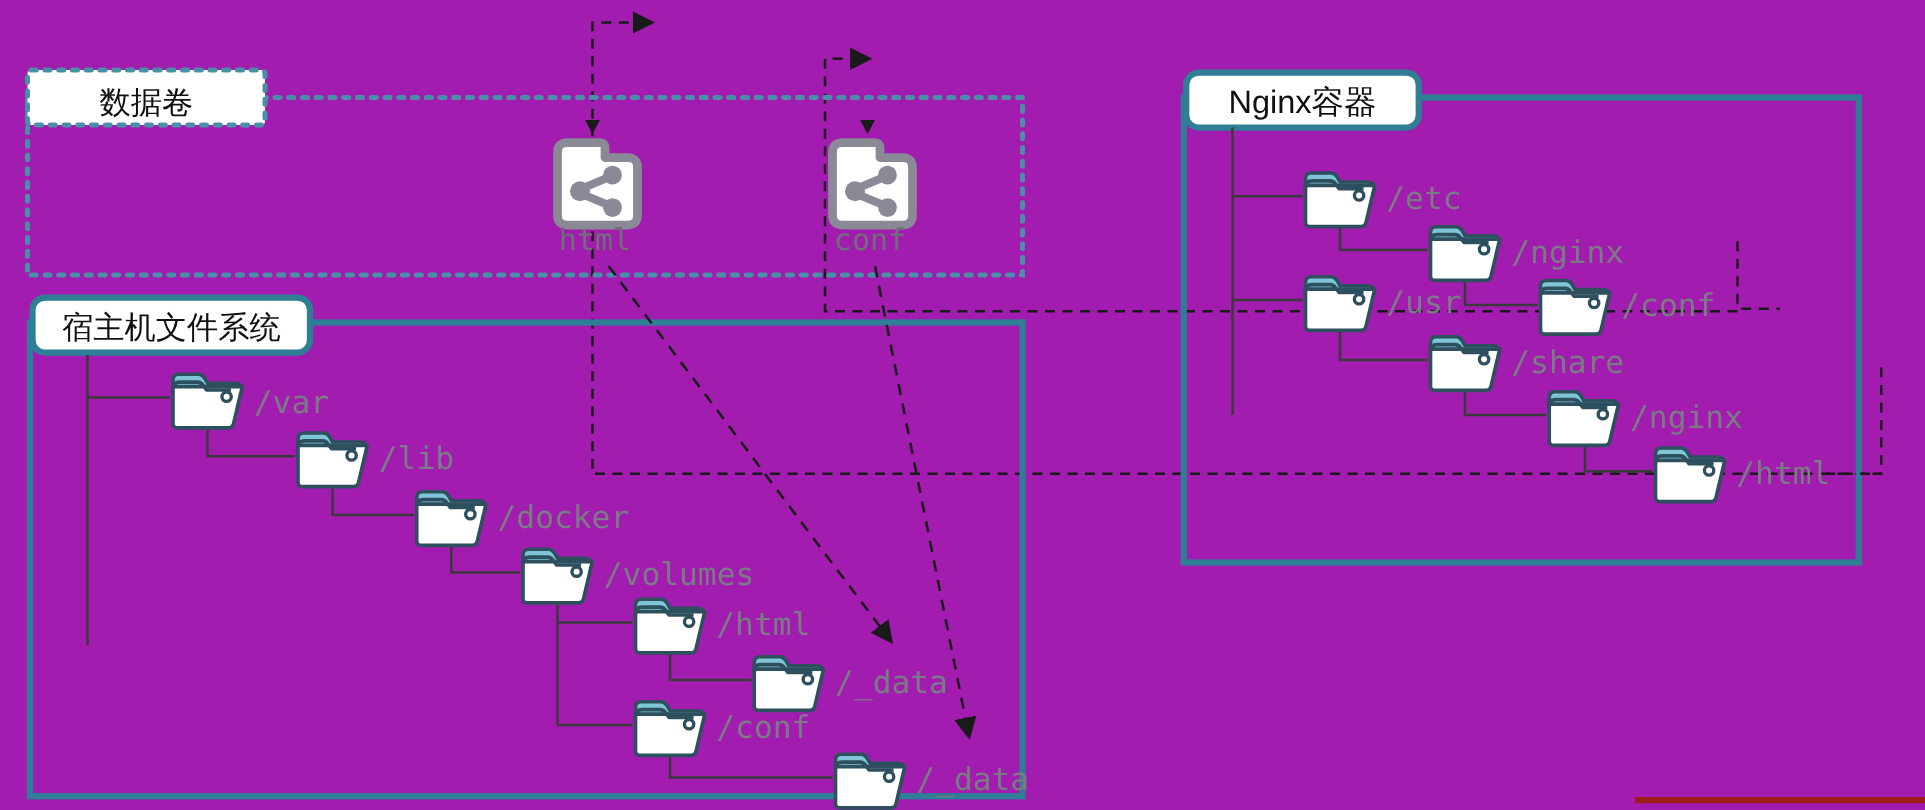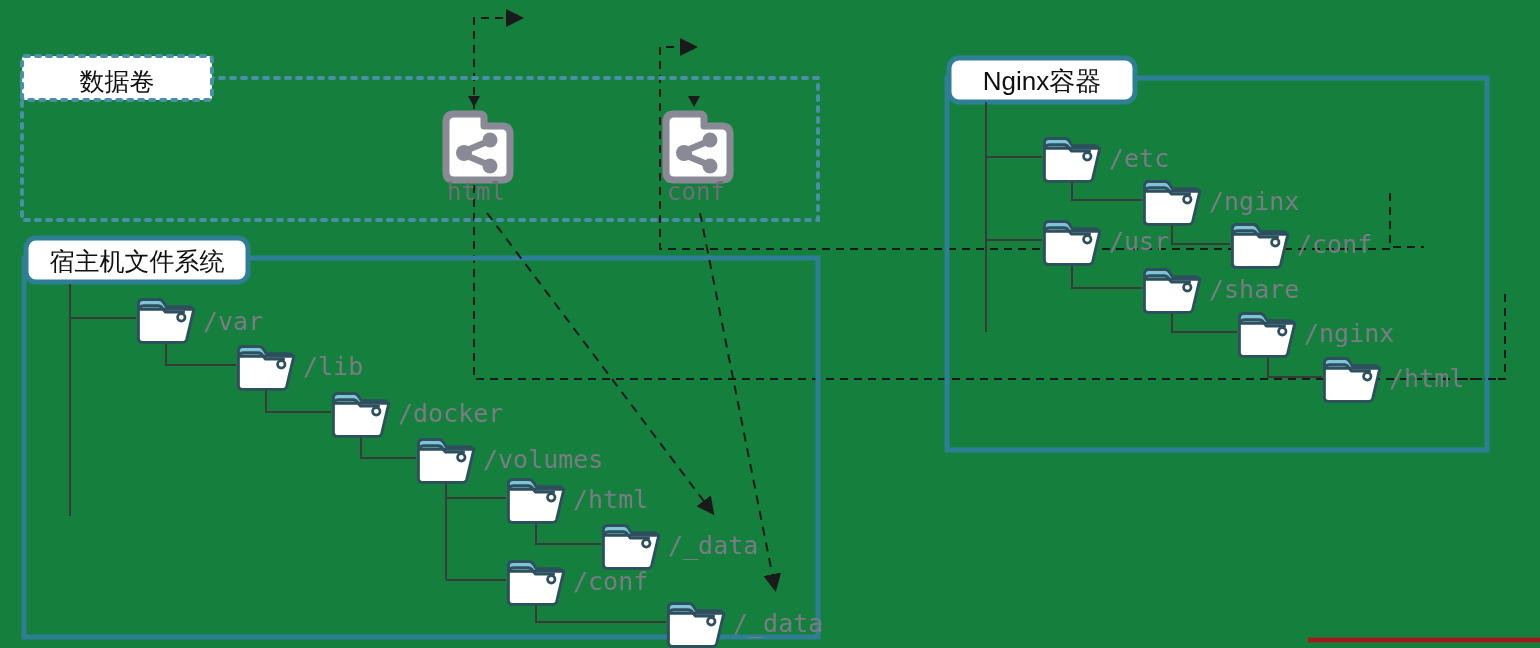--- a/index.html
+++ b/index.html
@@ -7,21 +7,21 @@
     padding: 0;
     background: #ffffff;
   }
   body {
     font-family: "DejaVu Sans", sans-serif;
   }
   #canvas {
     position: relative;
     width: 1540px;
     height: 648px;
-    background: #15803d;
+    background: #a21caf;
     overflow: hidden;
     text-align: right;
   }
   #diagram-svg {
     position: absolute;
     left: 0;
     top: 0;
     width: 1540px;
     height: 648px;
   }

